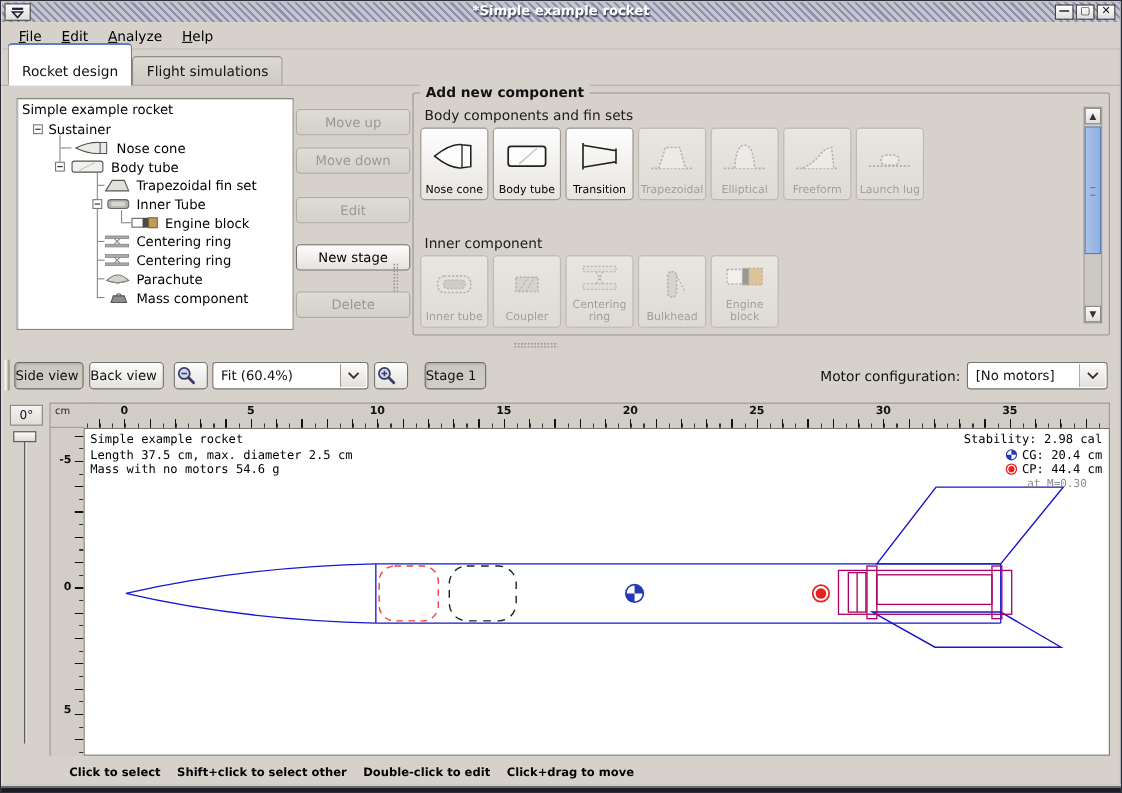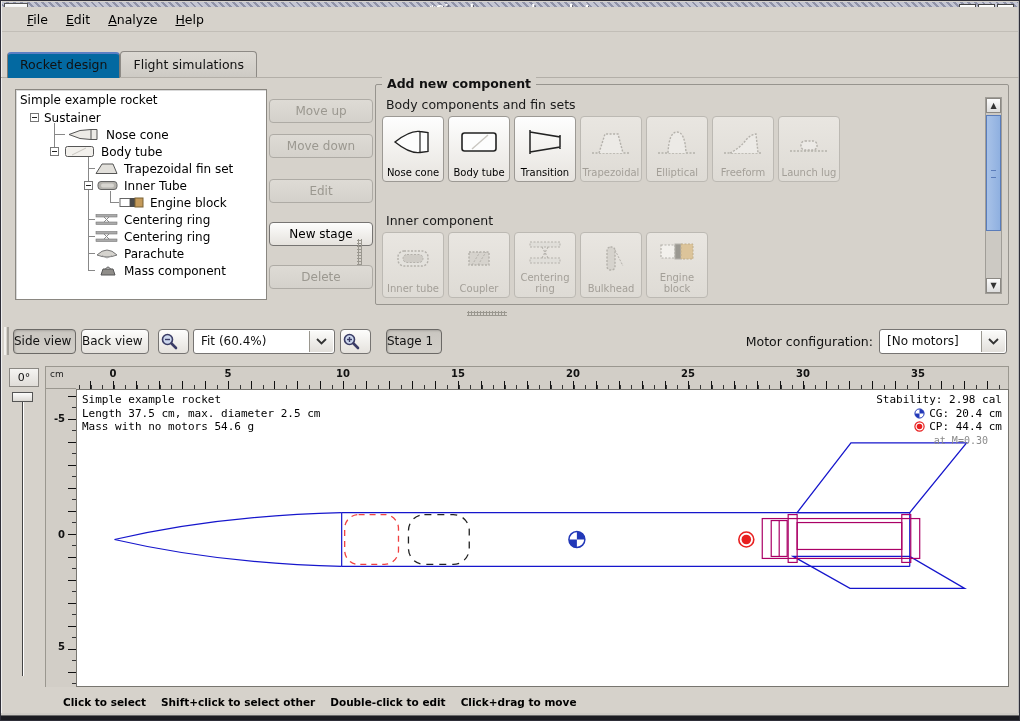--- a/index.html
+++ b/index.html
@@ -13,31 +13,31 @@
     background:repeating-linear-gradient(45deg,#9093a8 0 2px,#c4c6d3 2px 5px); }
   .title-text { position:absolute; left:0; right:0; top:1px; text-align:center; color:#fff;
     font-weight:bold; font-size:12px; text-shadow:1px 1px 1px #3c3e52; }
   .wm-menu-btn { position:absolute; left:2px; top:1px; width:24px; height:16px; background:linear-gradient(#fbfbfb,#dcdcdc);
     border:1px solid #555; display:flex; align-items:center; justify-content:center; }
   .wm-btn { position:absolute; top:2px; width:17px; height:14px; background:linear-gradient(#ffffff,#dddddd);
     border:1px solid #444; font-size:10px; font-weight:bold; text-align:center; line-height:12px; color:#111; }
   .wm-min{ right:42px;} .wm-max{ right:23px;} .wm-close{ right:4px;}
 
   
-  .menubar { position:absolute; left:1px; right:1px; top:6px; height:25px; background:#d6d2cb;
-    border-bottom:1px solid #c2beb7; display:flex; align-items:center; padding-left:16px; }
+  .menubar { position:absolute; left:1px; right:1px; top:19px; height:25px; background:#d6d2cb;
+    border-bottom:1px solid #c2beb7; display:flex; align-items:center; padding-left:6px; }
   .menu-item { padding:3px 9px; font-size:12.5px; color:#000; }
   .menu-item u { text-decoration:underline; }
 
   
   .tabs { position:absolute; left:6px; top:46px; height:31px; display:flex; align-items:flex-end; }
   .tab { border:1px solid #8d8a85; border-bottom:none; padding:5px 12px 6px 12px; font-size:12.5px;
     background:linear-gradient(#dcd9d3,#cdcac4); border-radius:4px 4px 0 0; }
-  .tab.active { background:#0369a1; border-top:2px solid #5b7fc4; border-color:#7f7c77; border-top-color:#5b7fc4;
-    padding-top:3px; position:relative; z-index:2; }
+  .tab.active { background:#ffffff; border-top:2px solid #5b7fc4; border-color:#7f7c77; border-top-color:#5b7fc4;
+    padding-top:16px; position:relative; z-index:2; }
   .tabpanel { position:absolute; left:0; right:0; top:76px; height:233px; border-top:1px solid #b3afa8; }
 
   
   .tree { position:absolute; left:14px; top:11px; width:252px; height:211px; background:#fff;
     border:1px solid #8a8781; box-shadow:inset 1px 1px 0 #d9d9d9; }
   .tlabel { position:absolute; font-size:12px; white-space:nowrap; color:#000; }
   .texp { position:absolute; width:9px; height:9px; background:#fff; border:1px solid #777; }
   .texp:after { content:""; position:absolute; left:1px; right:1px; top:3px; height:1px; background:#222; }
   .tline { position:absolute; background:#888; }
   .ticon { position:absolute; }

